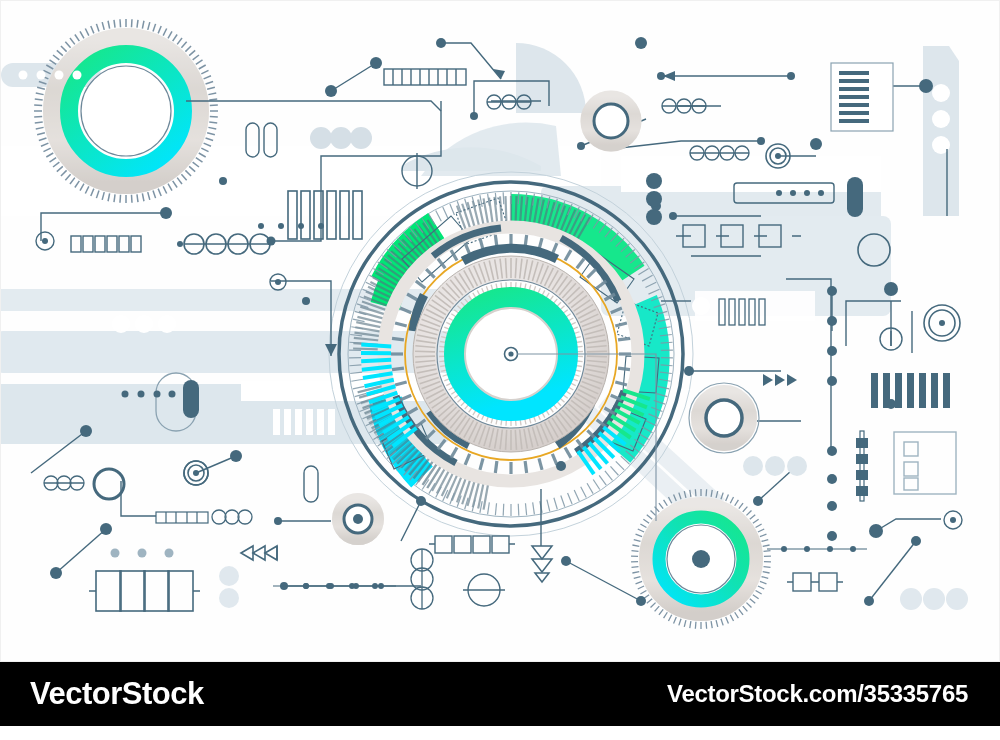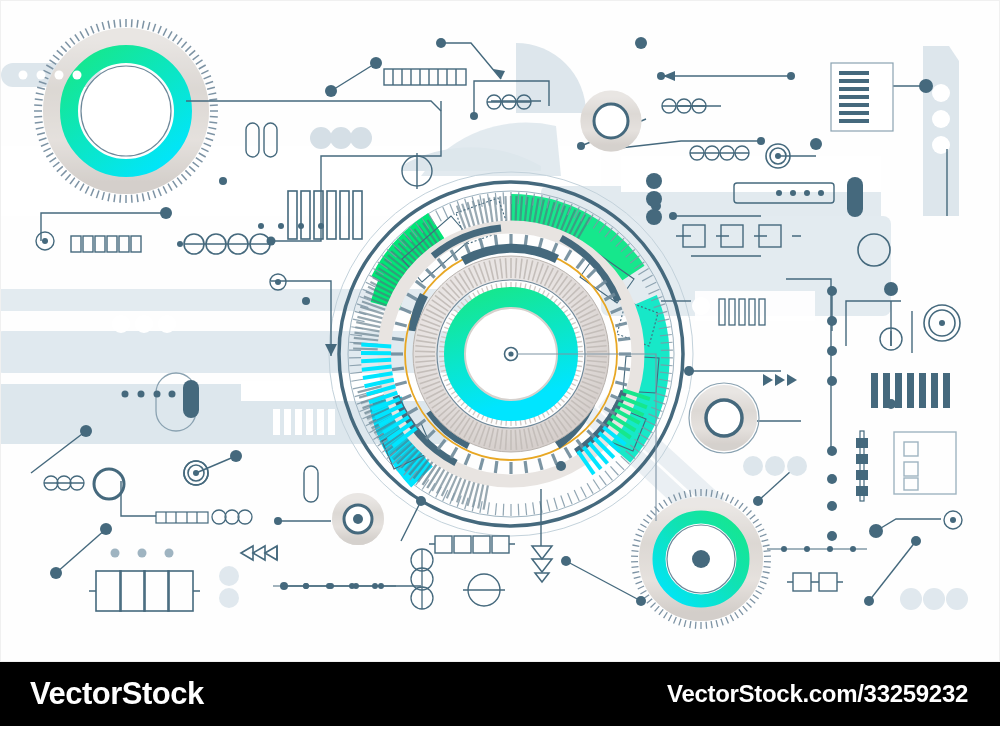--- a/index.html
+++ b/index.html
@@ -1300,16 +1300,16 @@
         <g fill="none" stroke="#45697d" stroke-width="1.6">
           <circle cx="195" cy="472" r="12"></circle>
         </g>
       </g>
 
     </svg>
   </div>
 
   <div id="footer">
     <div class="wm-left">VectorStock</div>
-    <div class="wm-right">VectorStock.com/33259232</div>
+    <div class="wm-right">VectorStock.com/35335765</div>
   </div>
 
 </div>
 
 </body></html>

